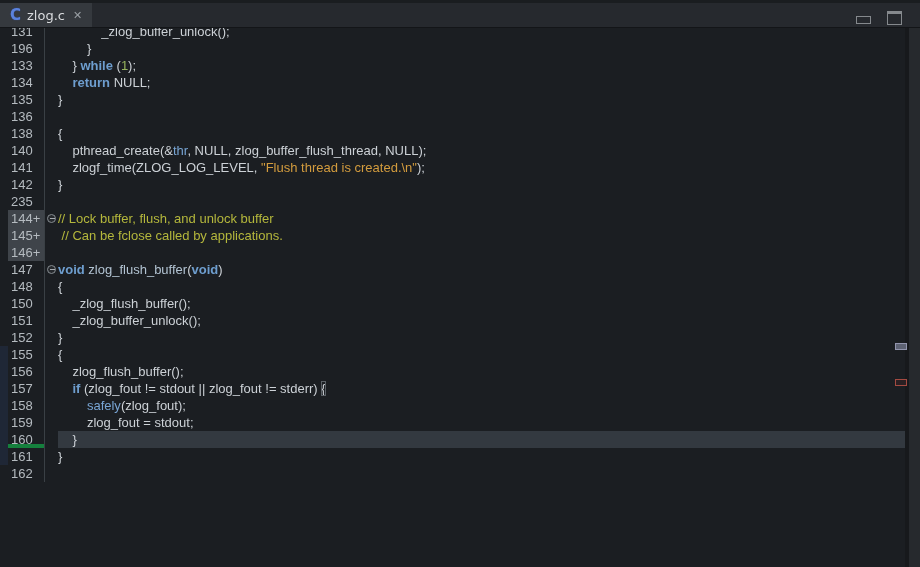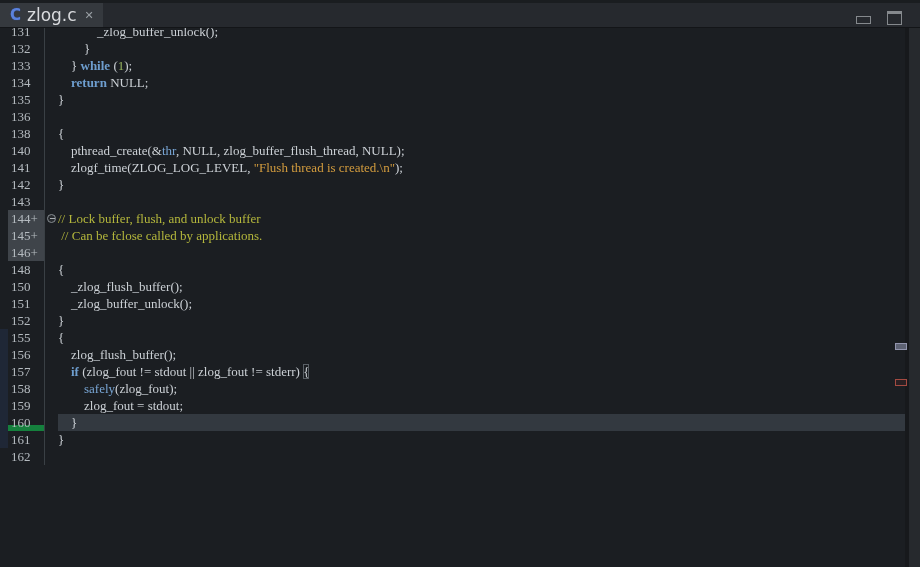--- a/index.html
+++ b/index.html
@@ -14,36 +14,36 @@
     font-family:"DejaVu Sans",sans-serif}
   .window{position:relative;width:920px;height:567px;background:var(--bg-editor)}
 
   
   .tabbar{position:absolute;top:0;left:0;right:0;height:28px;background:var(--bg-tabbar);
     border-top:3px solid #1a1d20;border-bottom:1px solid var(--border-dark);display:flex;align-items:stretch}
   .tab{display:flex;align-items:center;gap:6px;padding:0 9px 0 10px;background:var(--bg-tab-active);
     min-width:92px;cursor:default}
   .c-icon{color:#5b82dc;font-weight:bold;font-size:15px;font-family:"DejaVu Sans",sans-serif;
     text-shadow:0 0 1px #3a57a8}
-  .tab-label{color:#d9dbde;font-size:17px}
+  .tab-label{color:#d9dbde;font-size:13px}
   .tab-close{color:#9aa0a5;font-size:11px;margin-left:2px;line-height:1;cursor:pointer}
   .win-controls{position:absolute;right:18px;top:8px;display:flex;gap:16px;align-items:center}
   .icon-min{width:15px;height:8px;border:1px solid #85898d;margin-top:4px}
   .icon-max{width:15px;height:14px;border:1px solid #85898d;border-top:3px solid #85898d}
 
   
   .editor{position:absolute;top:28px;left:0;right:15px;bottom:0;overflow:hidden}
   .rows{position:absolute;top:-5px;left:0;right:0}
-  .row{display:flex;height:17px;line-height:17px;font-family:Liberation Serif, serif;
+  .row{display:flex;height:17px;line-height:17px;font-family:Liberation Sans, sans-serif;
     font-size:13px;white-space:pre}
   .ann{width:8px;flex:none}
   .ann.range{background:var(--bg-range)}
   .num{width:36px;flex:none;color:var(--num-color);padding-left:3px}
   .num.added{background:var(--bg-added-num)}
-  .num.current-num{border-bottom:6px solid #15803d}
+  .num.current-num{border-bottom:4px solid #15803d}
   .fold{width:14px;flex:none;border-left:1px solid var(--gutter-sep);position:relative}
   .foldmark{position:absolute;left:2px;top:4px;width:9px;height:9px;border:1px solid #878d92;
     border-radius:50%;background:#26292d}
   .foldmark::after{content:"";position:absolute;left:2px;top:3px;width:5px;height:1px;background:#a8adb2}
   .code{flex:1;color:var(--pl)}
   .code.current{background:var(--bg-current-line)}
   .tk-kw{color:var(--kw);font-weight:bold}
   .tk-pl{color:var(--pl)}
   .tk-fn{color:var(--fn)}
   .tk-var{color:var(--vr)}
@@ -73,33 +73,34 @@
     </div>
     <div class="win-controls">
       <div class="icon-min" title=""></div>
       <div class="icon-max" title=""></div>
     </div>
   </div>
 
   <div class="editor">
     <div class="rows">
         <div class="row"><div class="ann"></div><div class="num">131</div><div class="fold"></div><div class="code"><span class="tk-pl">            _zlog_buffer_unlock();</span></div></div>
-        <div class="row"><div class="ann"></div><div class="num">132</div><div class="fold"></div><div class="code"><span class="tk-pl">        }</span></div></div>
+        <div class="row"><div class="ann"></div><div class="num">196</div><div class="fold"></div><div class="code"><span class="tk-pl">        }</span></div></div>
         <div class="row"><div class="ann"></div><div class="num">133</div><div class="fold"></div><div class="code"><span class="tk-pl">    } </span><span class="tk-kw">while</span><span class="tk-pl"> (</span><span class="tk-nm">1</span><span class="tk-pl">);</span></div></div>
         <div class="row"><div class="ann"></div><div class="num">134</div><div class="fold"></div><div class="code"><span class="tk-pl">    </span><span class="tk-kw">return</span><span class="tk-pl"> NULL;</span></div></div>
         <div class="row"><div class="ann"></div><div class="num">135</div><div class="fold"></div><div class="code"><span class="tk-pl">}</span></div></div>
         <div class="row"><div class="ann"></div><div class="num">136</div><div class="fold"></div><div class="code"></div></div>
         <div class="row"><div class="ann"></div><div class="num">138</div><div class="fold"></div><div class="code"><span class="tk-pl">{</span></div></div>
         <div class="row"><div class="ann"></div><div class="num">140</div><div class="fold"></div><div class="code"><span class="tk-pl">    pthread_create(&amp;</span><span class="tk-var">thr</span><span class="tk-pl">, NULL, zlog_buffer_flush_thread, NULL);</span></div></div>
         <div class="row"><div class="ann"></div><div class="num">141</div><div class="fold"></div><div class="code"><span class="tk-pl">    zlogf_time(ZLOG_LOG_LEVEL, </span><span class="tk-st">"Flush thread is created.\n"</span><span class="tk-pl">);</span></div></div>
         <div class="row"><div class="ann"></div><div class="num">142</div><div class="fold"></div><div class="code"><span class="tk-pl">}</span></div></div>
-        <div class="row"><div class="ann"></div><div class="num">143</div><div class="fold"></div><div class="code"></div></div>
+        <div class="row"><div class="ann"></div><div class="num">235</div><div class="fold"></div><div class="code"></div></div>
         <div class="row"><div class="ann"></div><div class="num added">144+</div><div class="fold"><span class="foldmark"></span></div><div class="code"><span class="tk-cm">// Lock buffer, flush, and unlock buffer</span></div></div>
         <div class="row"><div class="ann"></div><div class="num added">145+</div><div class="fold"></div><div class="code"><span class="tk-cm"> // Can be fclose called by applications.</span></div></div>
         <div class="row"><div class="ann"></div><div class="num added">146+</div><div class="fold"></div><div class="code"></div></div>
+        <div class="row"><div class="ann"></div><div class="num">147</div><div class="fold"><span class="foldmark"></span></div><div class="code"><span class="tk-kw">void</span><span class="tk-pl"> </span><span class="tk-fn">zlog_flush_buffer</span><span class="tk-pl">(</span><span class="tk-kw">void</span><span class="tk-pl">)</span></div></div>
         <div class="row"><div class="ann"></div><div class="num">148</div><div class="fold"></div><div class="code"><span class="tk-pl">{</span></div></div>
         <div class="row"><div class="ann"></div><div class="num">150</div><div class="fold"></div><div class="code"><span class="tk-pl">    _zlog_flush_buffer();</span></div></div>
         <div class="row"><div class="ann"></div><div class="num">151</div><div class="fold"></div><div class="code"><span class="tk-pl">    _zlog_buffer_unlock();</span></div></div>
         <div class="row"><div class="ann"></div><div class="num">152</div><div class="fold"></div><div class="code"><span class="tk-pl">}</span></div></div>
         <div class="row"><div class="ann range"></div><div class="num">155</div><div class="fold"></div><div class="code"><span class="tk-pl">{</span></div></div>
         <div class="row"><div class="ann range"></div><div class="num">156</div><div class="fold"></div><div class="code"><span class="tk-pl">    zlog_flush_buffer();</span></div></div>
         <div class="row"><div class="ann range"></div><div class="num">157</div><div class="fold"></div><div class="code"><span class="tk-pl">    </span><span class="tk-kw">if</span><span class="tk-pl"> (zlog_fout != stdout || zlog_fout != stderr) </span><span class="tk-br">{</span></div></div>
         <div class="row"><div class="ann range"></div><div class="num">158</div><div class="fold"></div><div class="code"><span class="tk-pl">        </span><span class="tk-var">safely</span><span class="tk-pl">(zlog_fout);</span></div></div>
         <div class="row"><div class="ann range"></div><div class="num">159</div><div class="fold"></div><div class="code"><span class="tk-pl">        zlog_fout = stdout;</span></div></div>
         <div class="row"><div class="ann range"></div><div class="num current-num">160</div><div class="fold"></div><div class="code current"><span class="tk-pl">    }</span></div></div>

